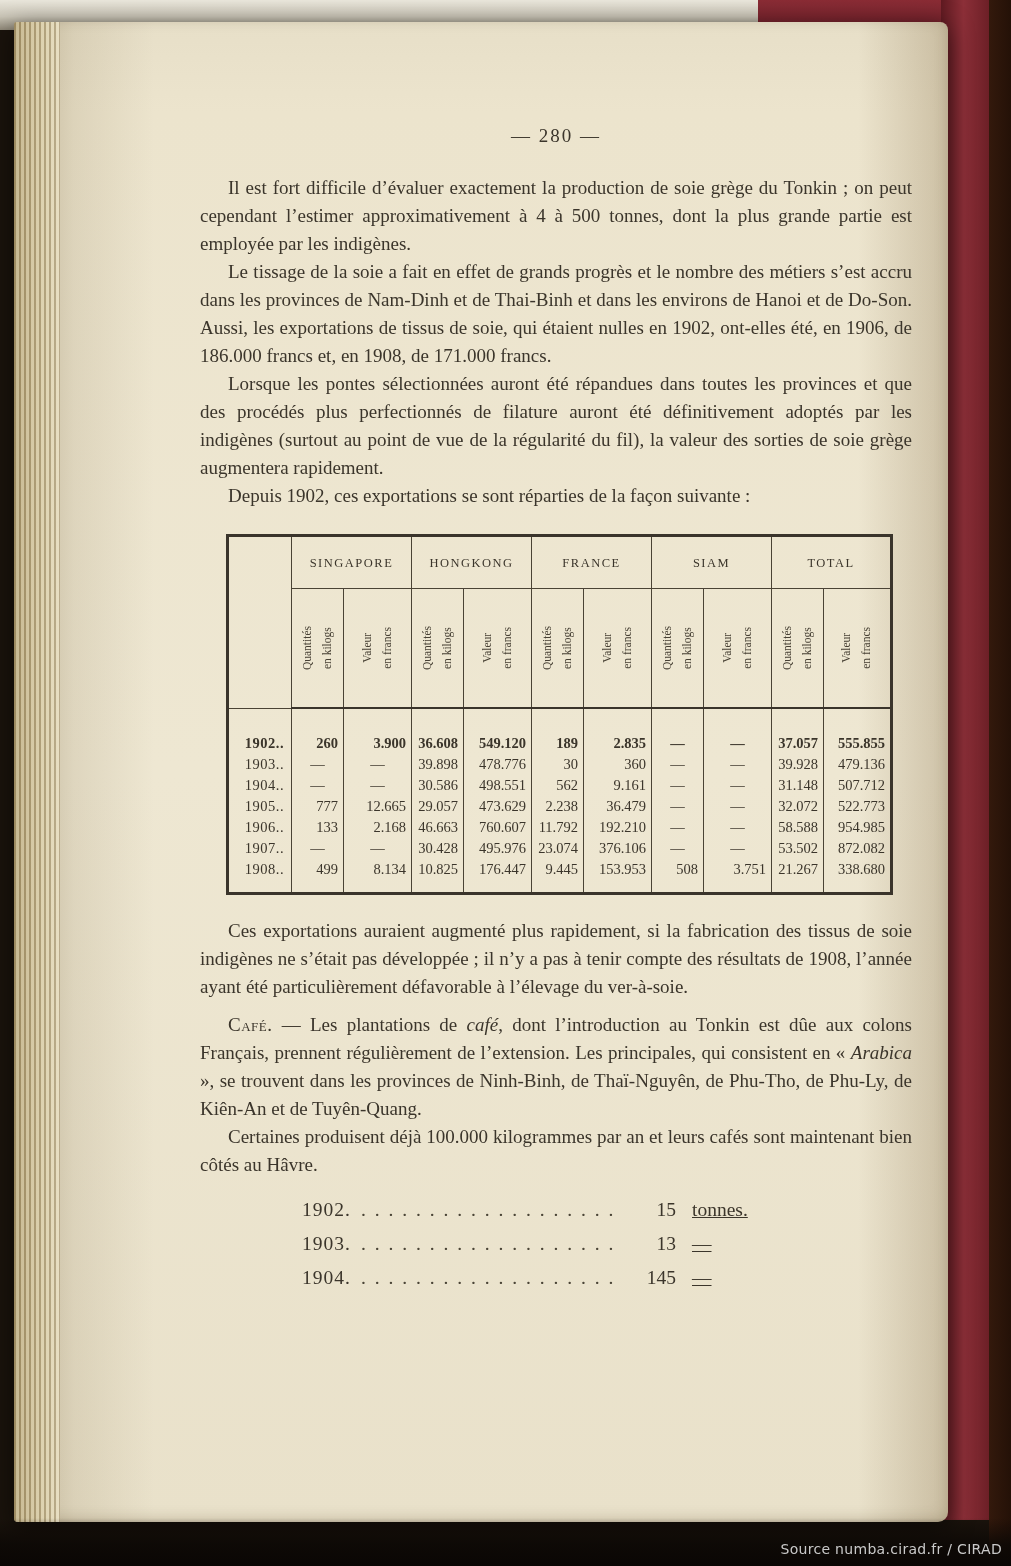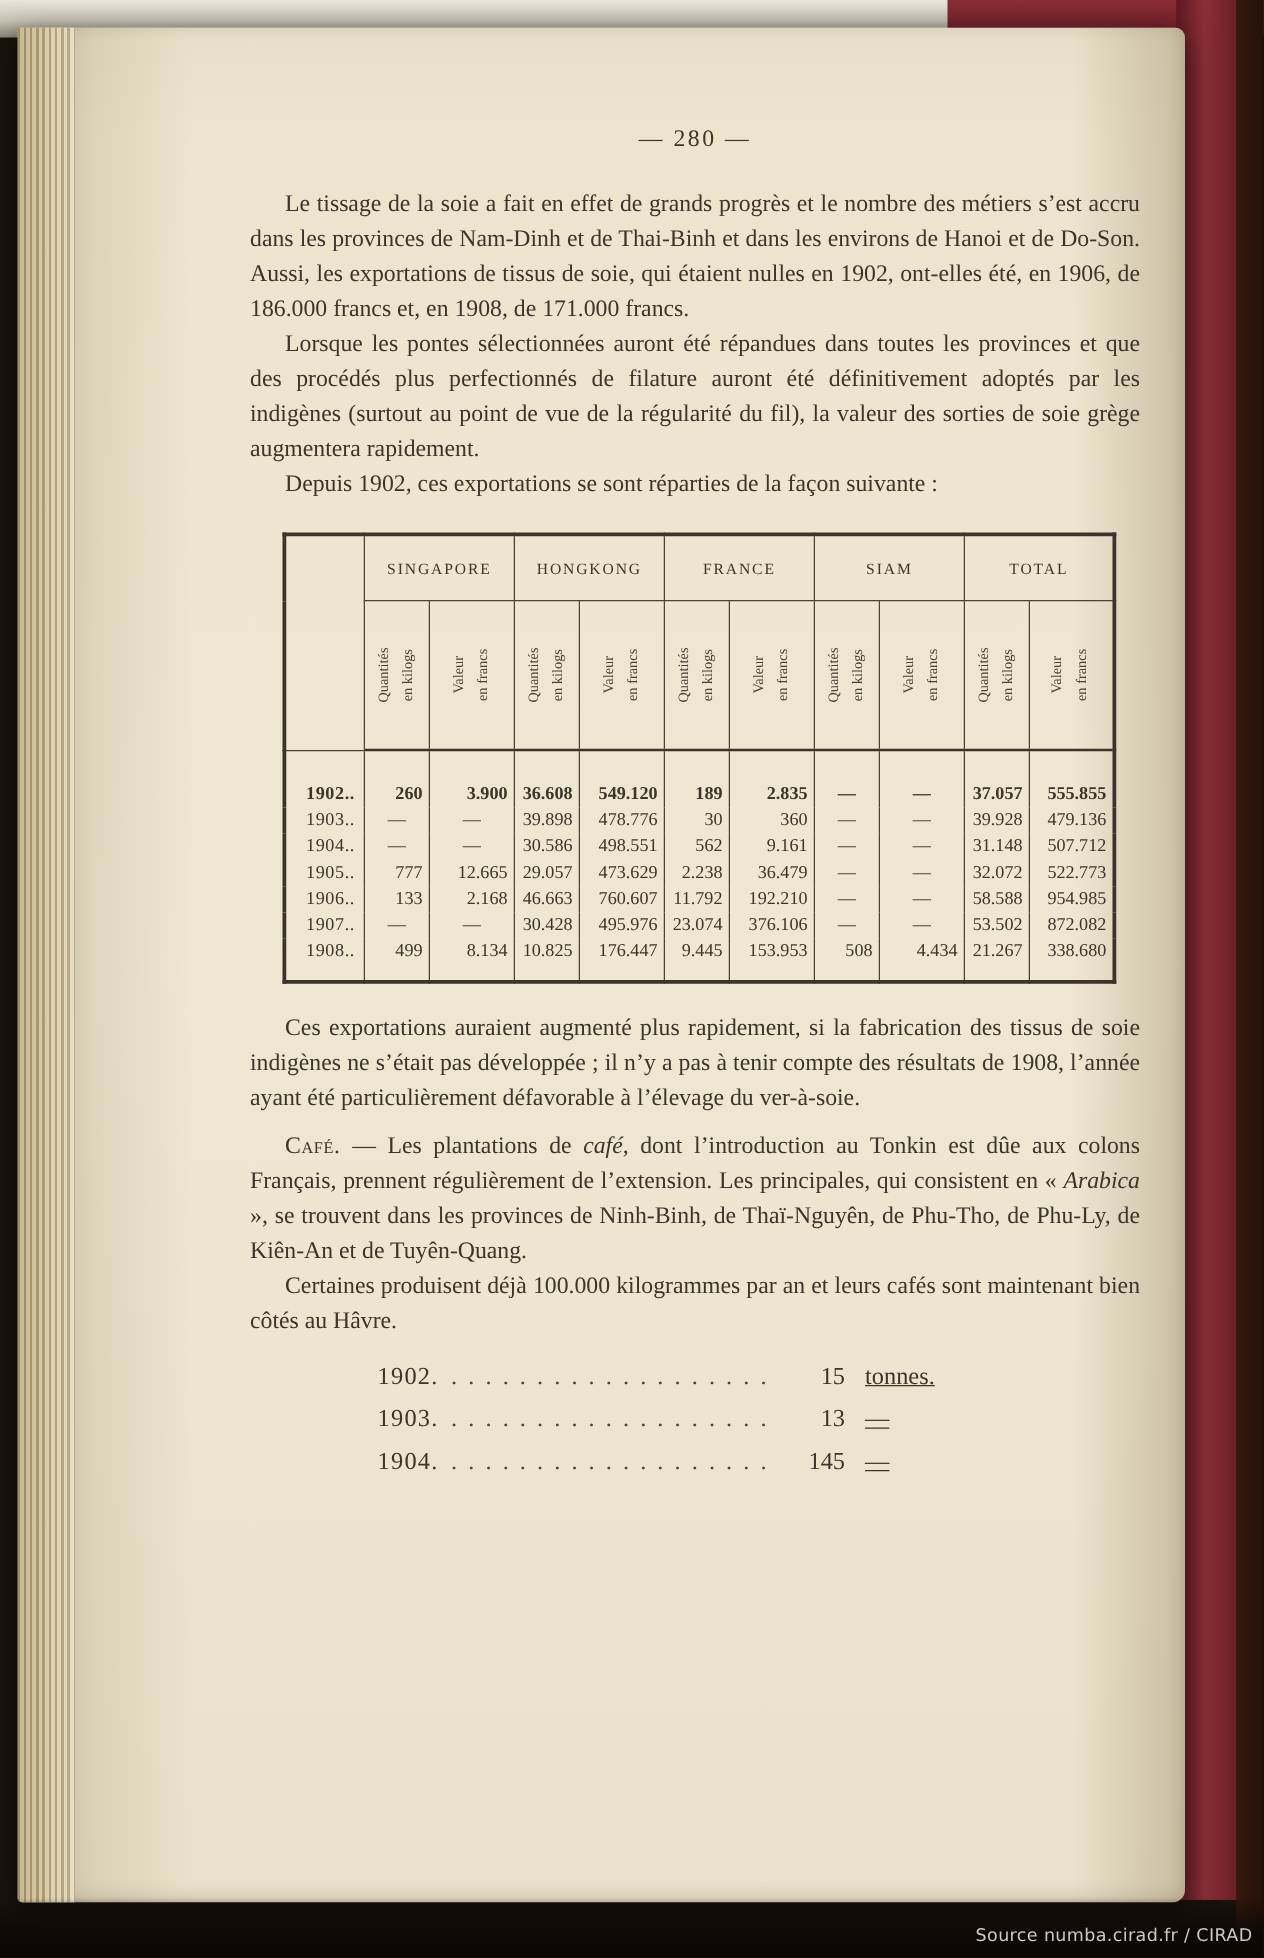--- a/index.html
+++ b/index.html
@@ -38,21 +38,21 @@
     box-shadow: 0 6px 24px rgba(0,0,0,.55), inset 0 -3px 14px rgba(90,70,40,.25);
   }
   .page-edges {
     position:absolute; left:0; top:0; bottom:0; width:46px;
     border-radius:3px 0 0 4px;
     background:
       repeating-linear-gradient(90deg, rgba(130,110,70,.45) 0 2px, rgba(235,225,195,.35) 2px 5px),
       linear-gradient(90deg,#b3a277 0%,#d6caa5 60%,#e7dfc4 100%);
   }
   .content {
-    position:absolute; left:186px; top:0; width:712px; padding-top:76px;
+    position:absolute; left:186px; top:0; width:712px; padding-top:100px;
     color:#3b352b; font-size:19px; line-height:28px;
     text-align:justify;
   }
   .page-number {
     text-align:center; letter-spacing:2px; margin-bottom:24px; text-indent:0;
     font-size:19px;
   }
   .para { margin:0; text-indent:28px; }
   .para.cafe-para { margin-top:10px; }
   .it { font-style:italic; }
@@ -121,20 +121,21 @@
   <div class="cover-red-top"></div>
   <div class="cover-red-right"></div>
   <div class="board-edge"></div>
 
   <div class="page">
     <div class="page-edges"></div>
 
     <div class="content">
       <div class="page-number">— 280 —</div>
 
+      <p class="para">Il est fort difficile d’évaluer exactement la production de soie grège du Tonkin ; on peut cependant l’estimer approximativement à 4 à 500 tonnes, dont la plus grande partie est employée par les indigènes.</p>
       <p class="para">Le tissage de la soie a fait en effet de grands progrès et le nombre des métiers s’est accru dans les provinces de Nam-Dinh et de Thai-Binh et dans les environs de Hanoi et de Do-Son. Aussi, les exportations de tissus de soie, qui étaient nulles en 1902, ont-elles été, en 1906, de 186.000 francs et, en 1908, de 171.000 francs.</p>
       <p class="para">Lorsque les pontes sélectionnées auront été répandues dans toutes les provinces et que des procédés plus perfectionnés de filature auront été définitivement adoptés par les indigènes (surtout au point de vue de la régularité du fil), la valeur des sorties de soie grège augmentera rapidement.</p>
       <p class="para">Depuis 1902, ces exportations se sont réparties de la façon suivante :</p>
 
       <div class="table-wrap">
         <table class="silk-table">
           <colgroup>
             <col class="c-year">
             <col class="c-qty">
               <col class="c-val">
@@ -280,21 +281,21 @@
               </tr>
               <tr>
                 <td class="year-cell">1908..</td>
                 <td class="num-cell">499</td>
                 <td class="num-cell">8.134</td>
                 <td class="num-cell">10.825</td>
                 <td class="num-cell">176.447</td>
                 <td class="num-cell">9.445</td>
                 <td class="num-cell">153.953</td>
                 <td class="num-cell">508</td>
-                <td class="num-cell">4.434</td>
+                <td class="num-cell">3.751</td>
                 <td class="num-cell">21.267</td>
                 <td class="num-cell">338.680</td>
               </tr>
             </tbody>
         </table>
       </div>
 
       <p class="para">Ces exportations auraient augmenté plus rapidement, si la fabrication des tissus de soie indigènes ne s’était pas développée ; il n’y a pas à tenir compte des résultats de 1908, l’année ayant été particulièrement défavorable à l’élevage du ver-à-soie.</p>
 
       <p class="para cafe-para"><span class="smallcaps">Café.</span><span> — Les plantations de </span><span class="it">café</span><span>, dont l’introduction au Tonkin est dûe aux colons Français, prennent régulièrement de l’extension. Les principales, qui consistent en « </span><span class="it">Arabica</span><span> », se trouvent dans les provinces de Ninh-Binh, de Thaï-Nguyên, de Phu-Tho, de Phu-Ly, de Kiên-An et de Tuyên-Quang.</span></p>

